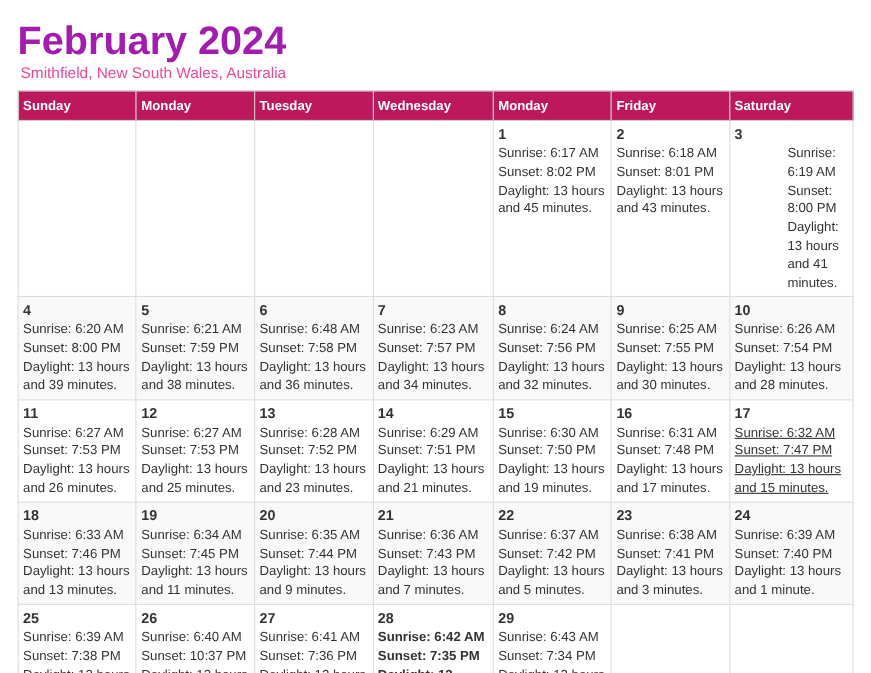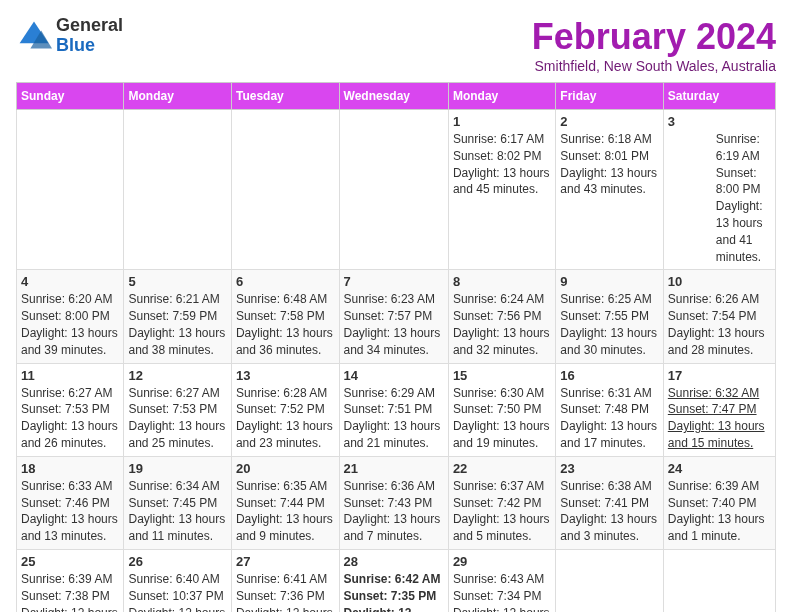--- a/index.html
+++ b/index.html
@@ -35,29 +35,29 @@
     .title-area {
       text-align: right;
     }
     .month-title {
       font-size: 36px;
       font-weight: bold;
       color: #a21caf;
     }
     .location {
       font-size: 14px;
-      color: #701a75;
+      color: #ec4899;
     }
     .calendar {
       width: 100%;
       border-collapse: collapse;
       font-size: 11px;
     }
     .calendar th {
-      background-color: #d946ef;
+      background-color: #be185d;
       color: #fff;
       padding: 6px 4px;
       text-align: left;
       font-size: 12px;
       font-weight: bold;
       border: 1px solid #ccc;
     }
     .calendar td {
       vertical-align: top;
       padding: 4px;
@@ -80,30 +80,20 @@
       color: #333;
       font-size: 12px;
       line-height: 1.4;
     }
     .empty { background: #fff; }
   </style>
 </head>
 <body>
 
 <div class="header-area">
-  <div class="logo">
-    <svg class="logo-icon" viewBox="0 0 40 40" xmlns="http://www.w3.org/2000/svg">
-      <polygon points="20,4 36,28 4,28" fill="#2a7fd4"></polygon>
-      <polygon points="28,14 40,34 16,34" fill="#1a5fa0" opacity="0.7"></polygon>
-    </svg>
-    <div class="logo-text">
-      <span class="logo-general">General</span><br>
-      <span class="logo-blue">Blue</span>
-    </div>
-  </div>
   <div class="title-area">
     <div class="month-title">February 2024</div>
     <div class="location">Smithfield, New South Wales, Australia</div>
   </div>
 </div>
 
 <table class="calendar">
   <thead>
     <tr id="header-row">
         <th>Sunday</th>

